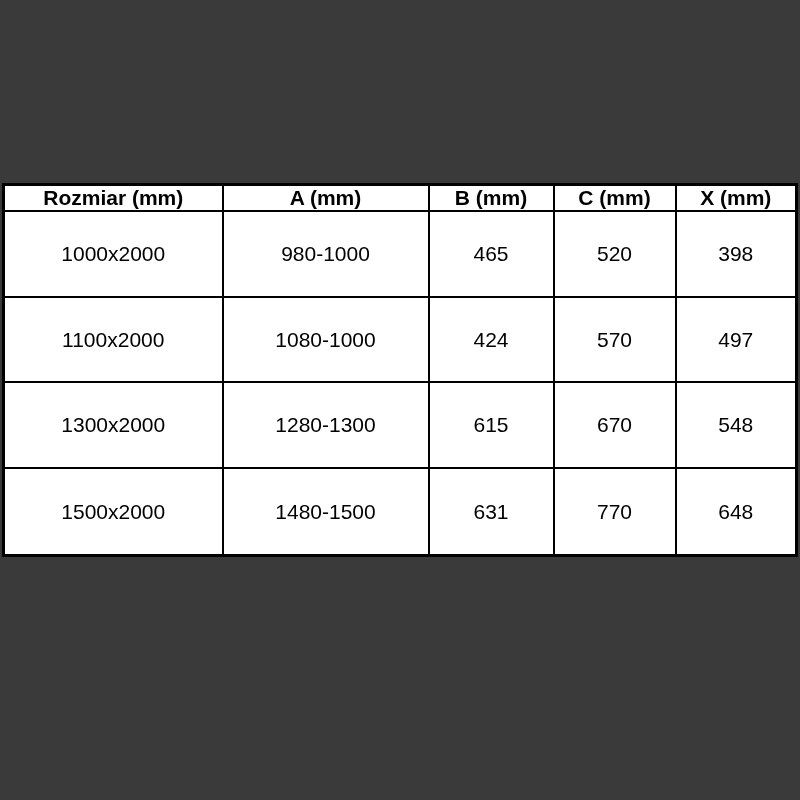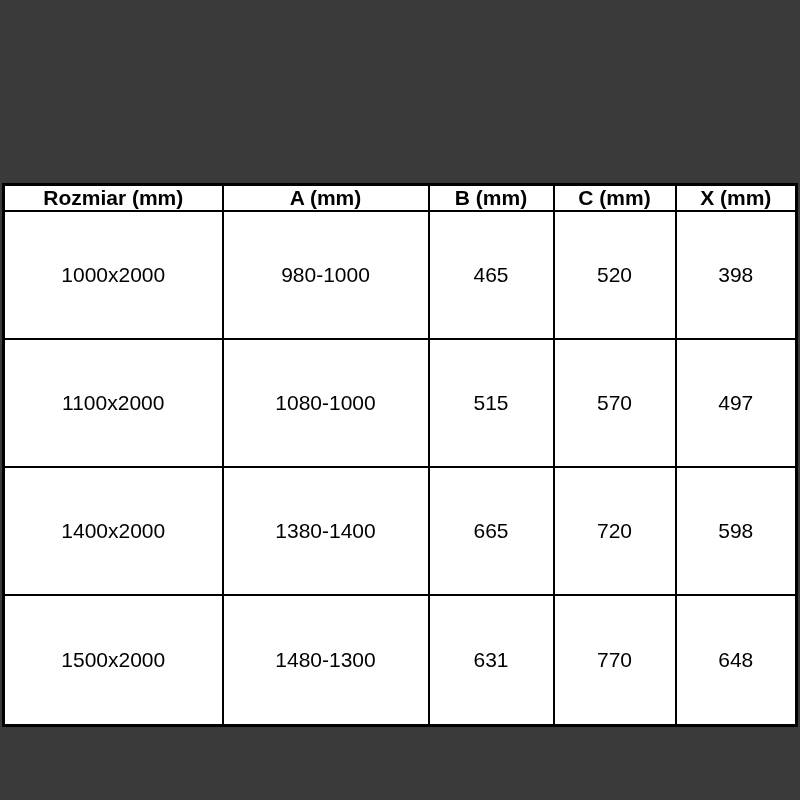--- a/index.html
+++ b/index.html
@@ -12,21 +12,21 @@
     background: #3a3a3a;
     font-family: "Liberation Sans", sans-serif;
     position: relative;
     overflow: hidden;
   }
   table.spec-table {
     position: absolute;
     left: 2px;
     top: 183px;
     width: 793px;
-    height: 544px;
+    height: 374px;
     border-collapse: collapse;
     table-layout: fixed;
     background: #ffffff;
     border: 3px solid #000000;
   }
   .spec-table th,
   .spec-table td {
     border: 2px solid #000000;
     text-align: center;
     vertical-align: middle;
@@ -64,32 +64,32 @@
     <tr>
       <td>1000x2000</td>
       <td>980-1000</td>
       <td>465</td>
       <td>520</td>
       <td>398</td>
     </tr>
     <tr>
       <td>1100x2000</td>
       <td>1080-1000</td>
-      <td>515</td>
+      <td>424</td>
       <td>570</td>
       <td>497</td>
     </tr>
     <tr>
-      <td>1400x2000</td>
-      <td>1380-1400</td>
-      <td>665</td>
-      <td>720</td>
-      <td>598</td>
+      <td>1300x2000</td>
+      <td>1280-1300</td>
+      <td>615</td>
+      <td>670</td>
+      <td>548</td>
     </tr>
     <tr>
       <td>1500x2000</td>
-      <td>1480-1300</td>
+      <td>1480-1500</td>
       <td>631</td>
       <td>770</td>
       <td>648</td>
     </tr>
   </tbody>
 </table>
 
 </body></html>

